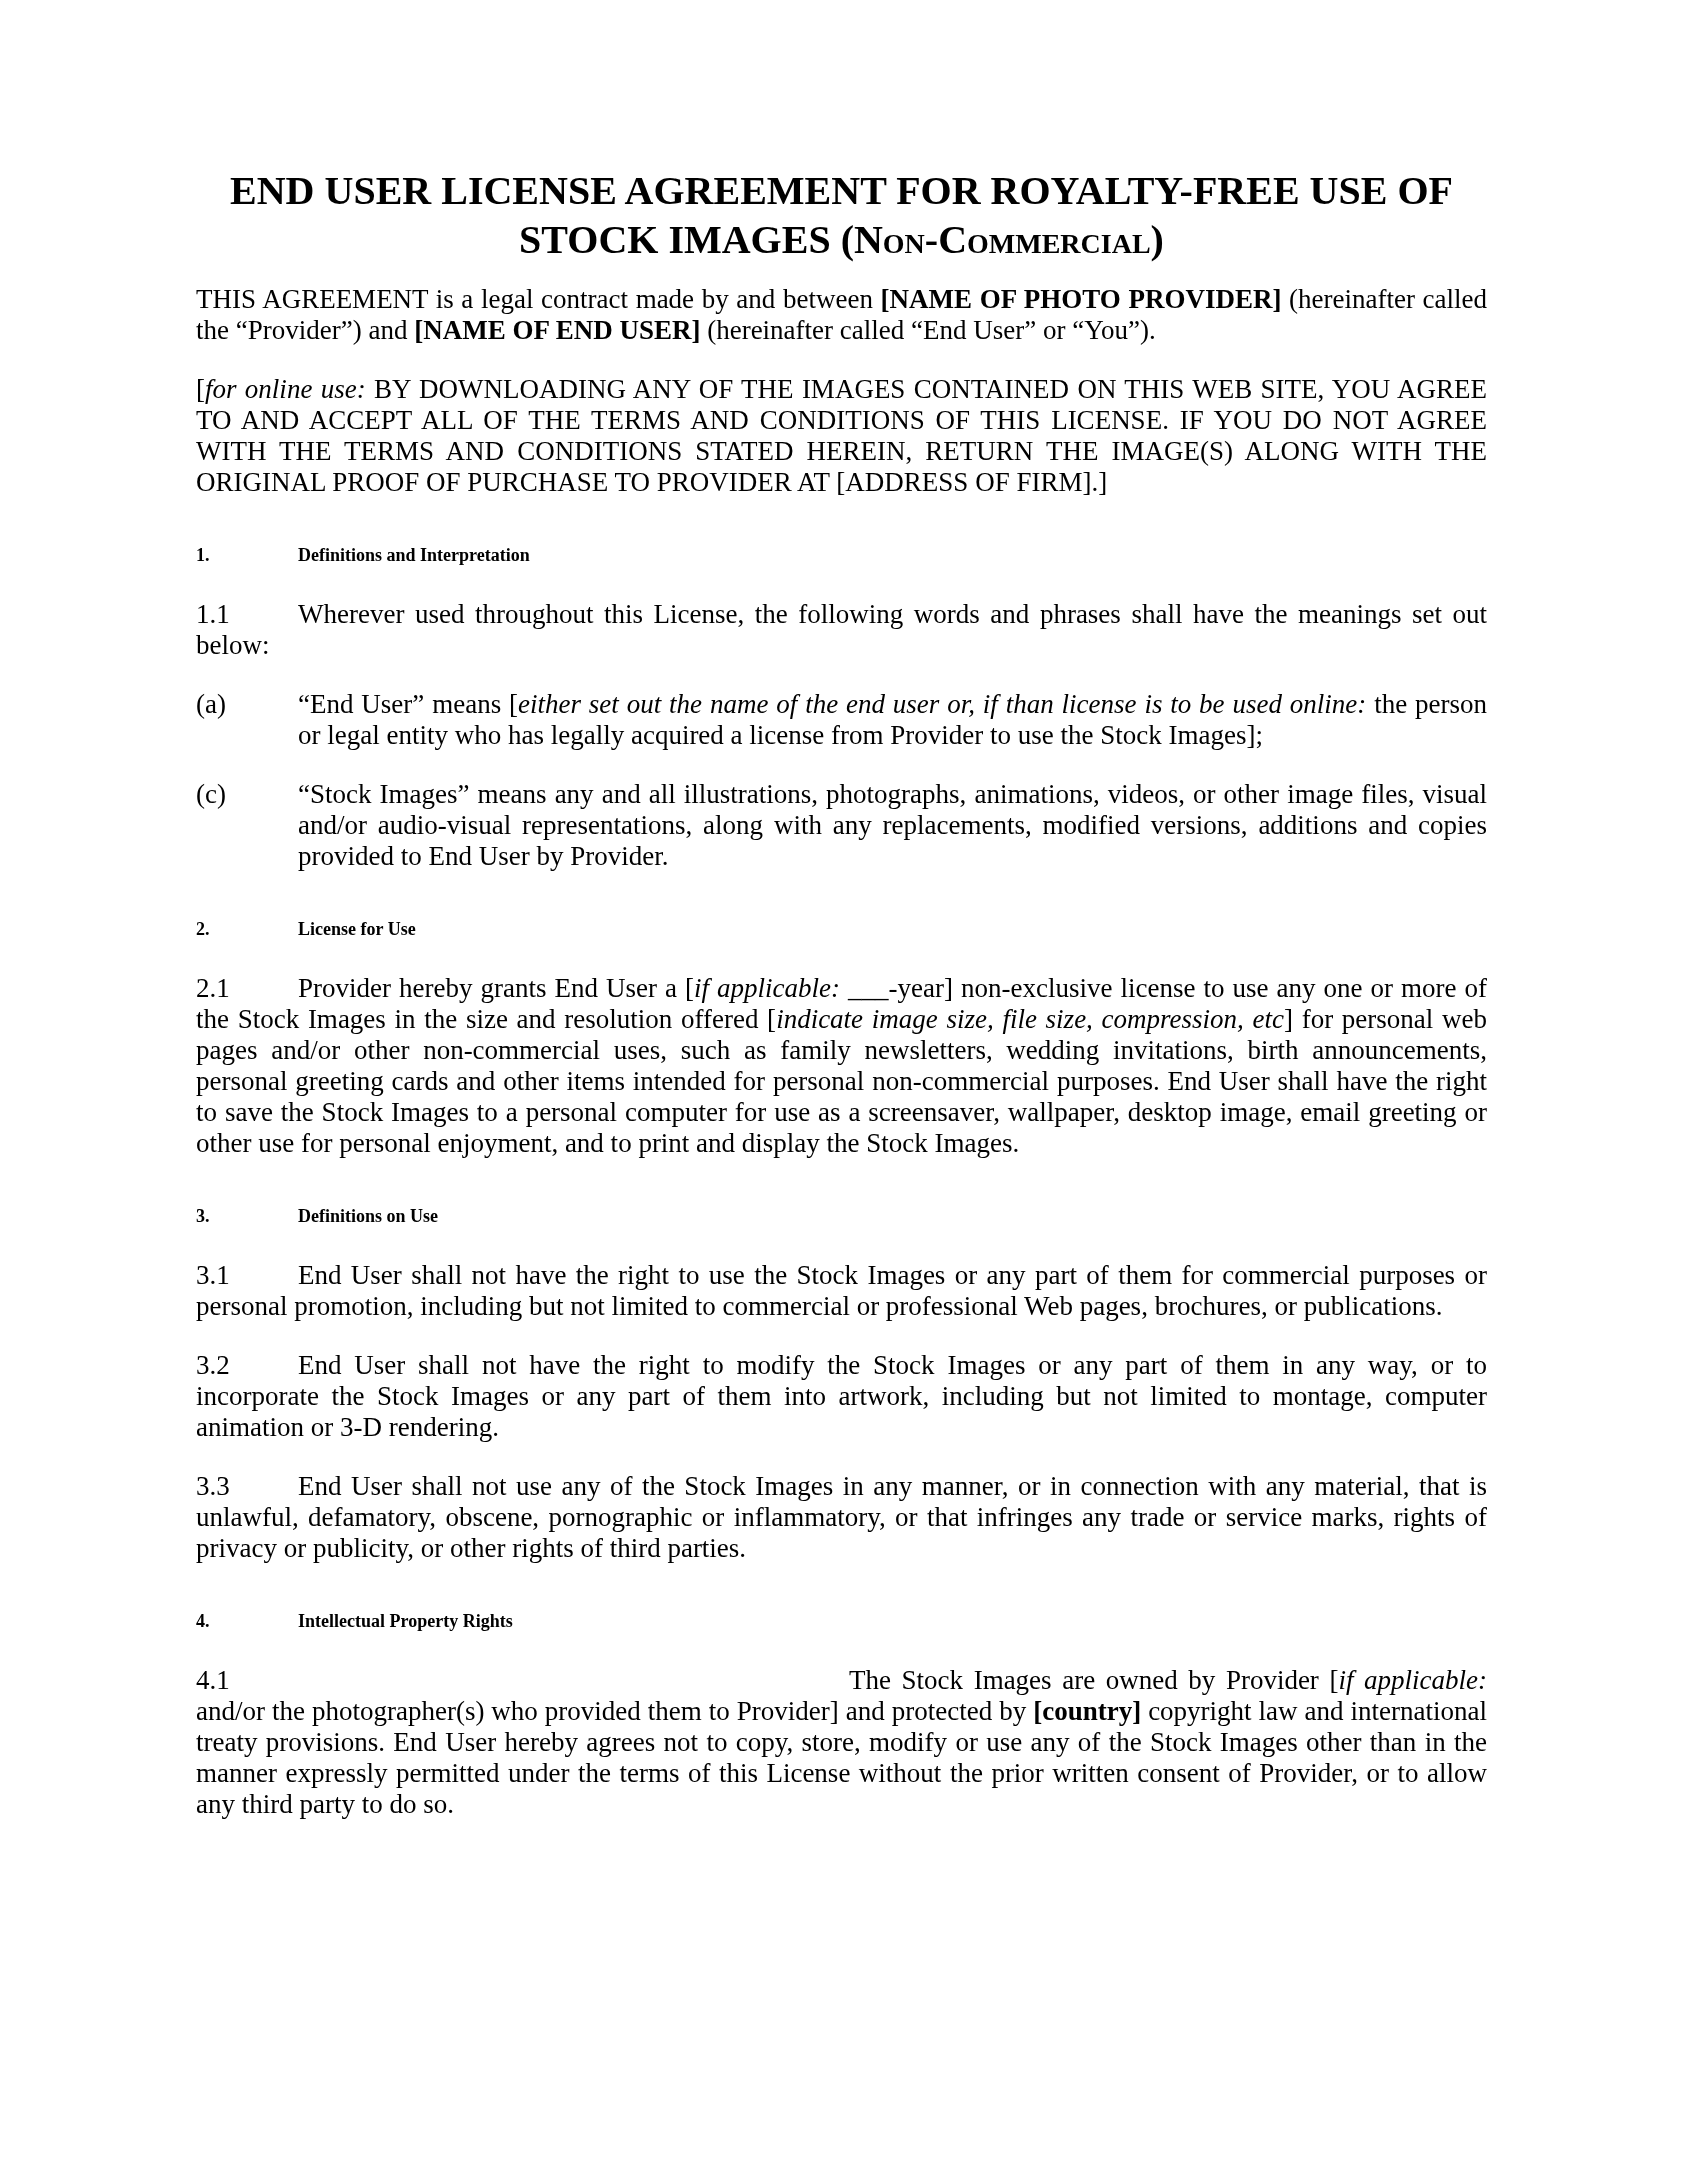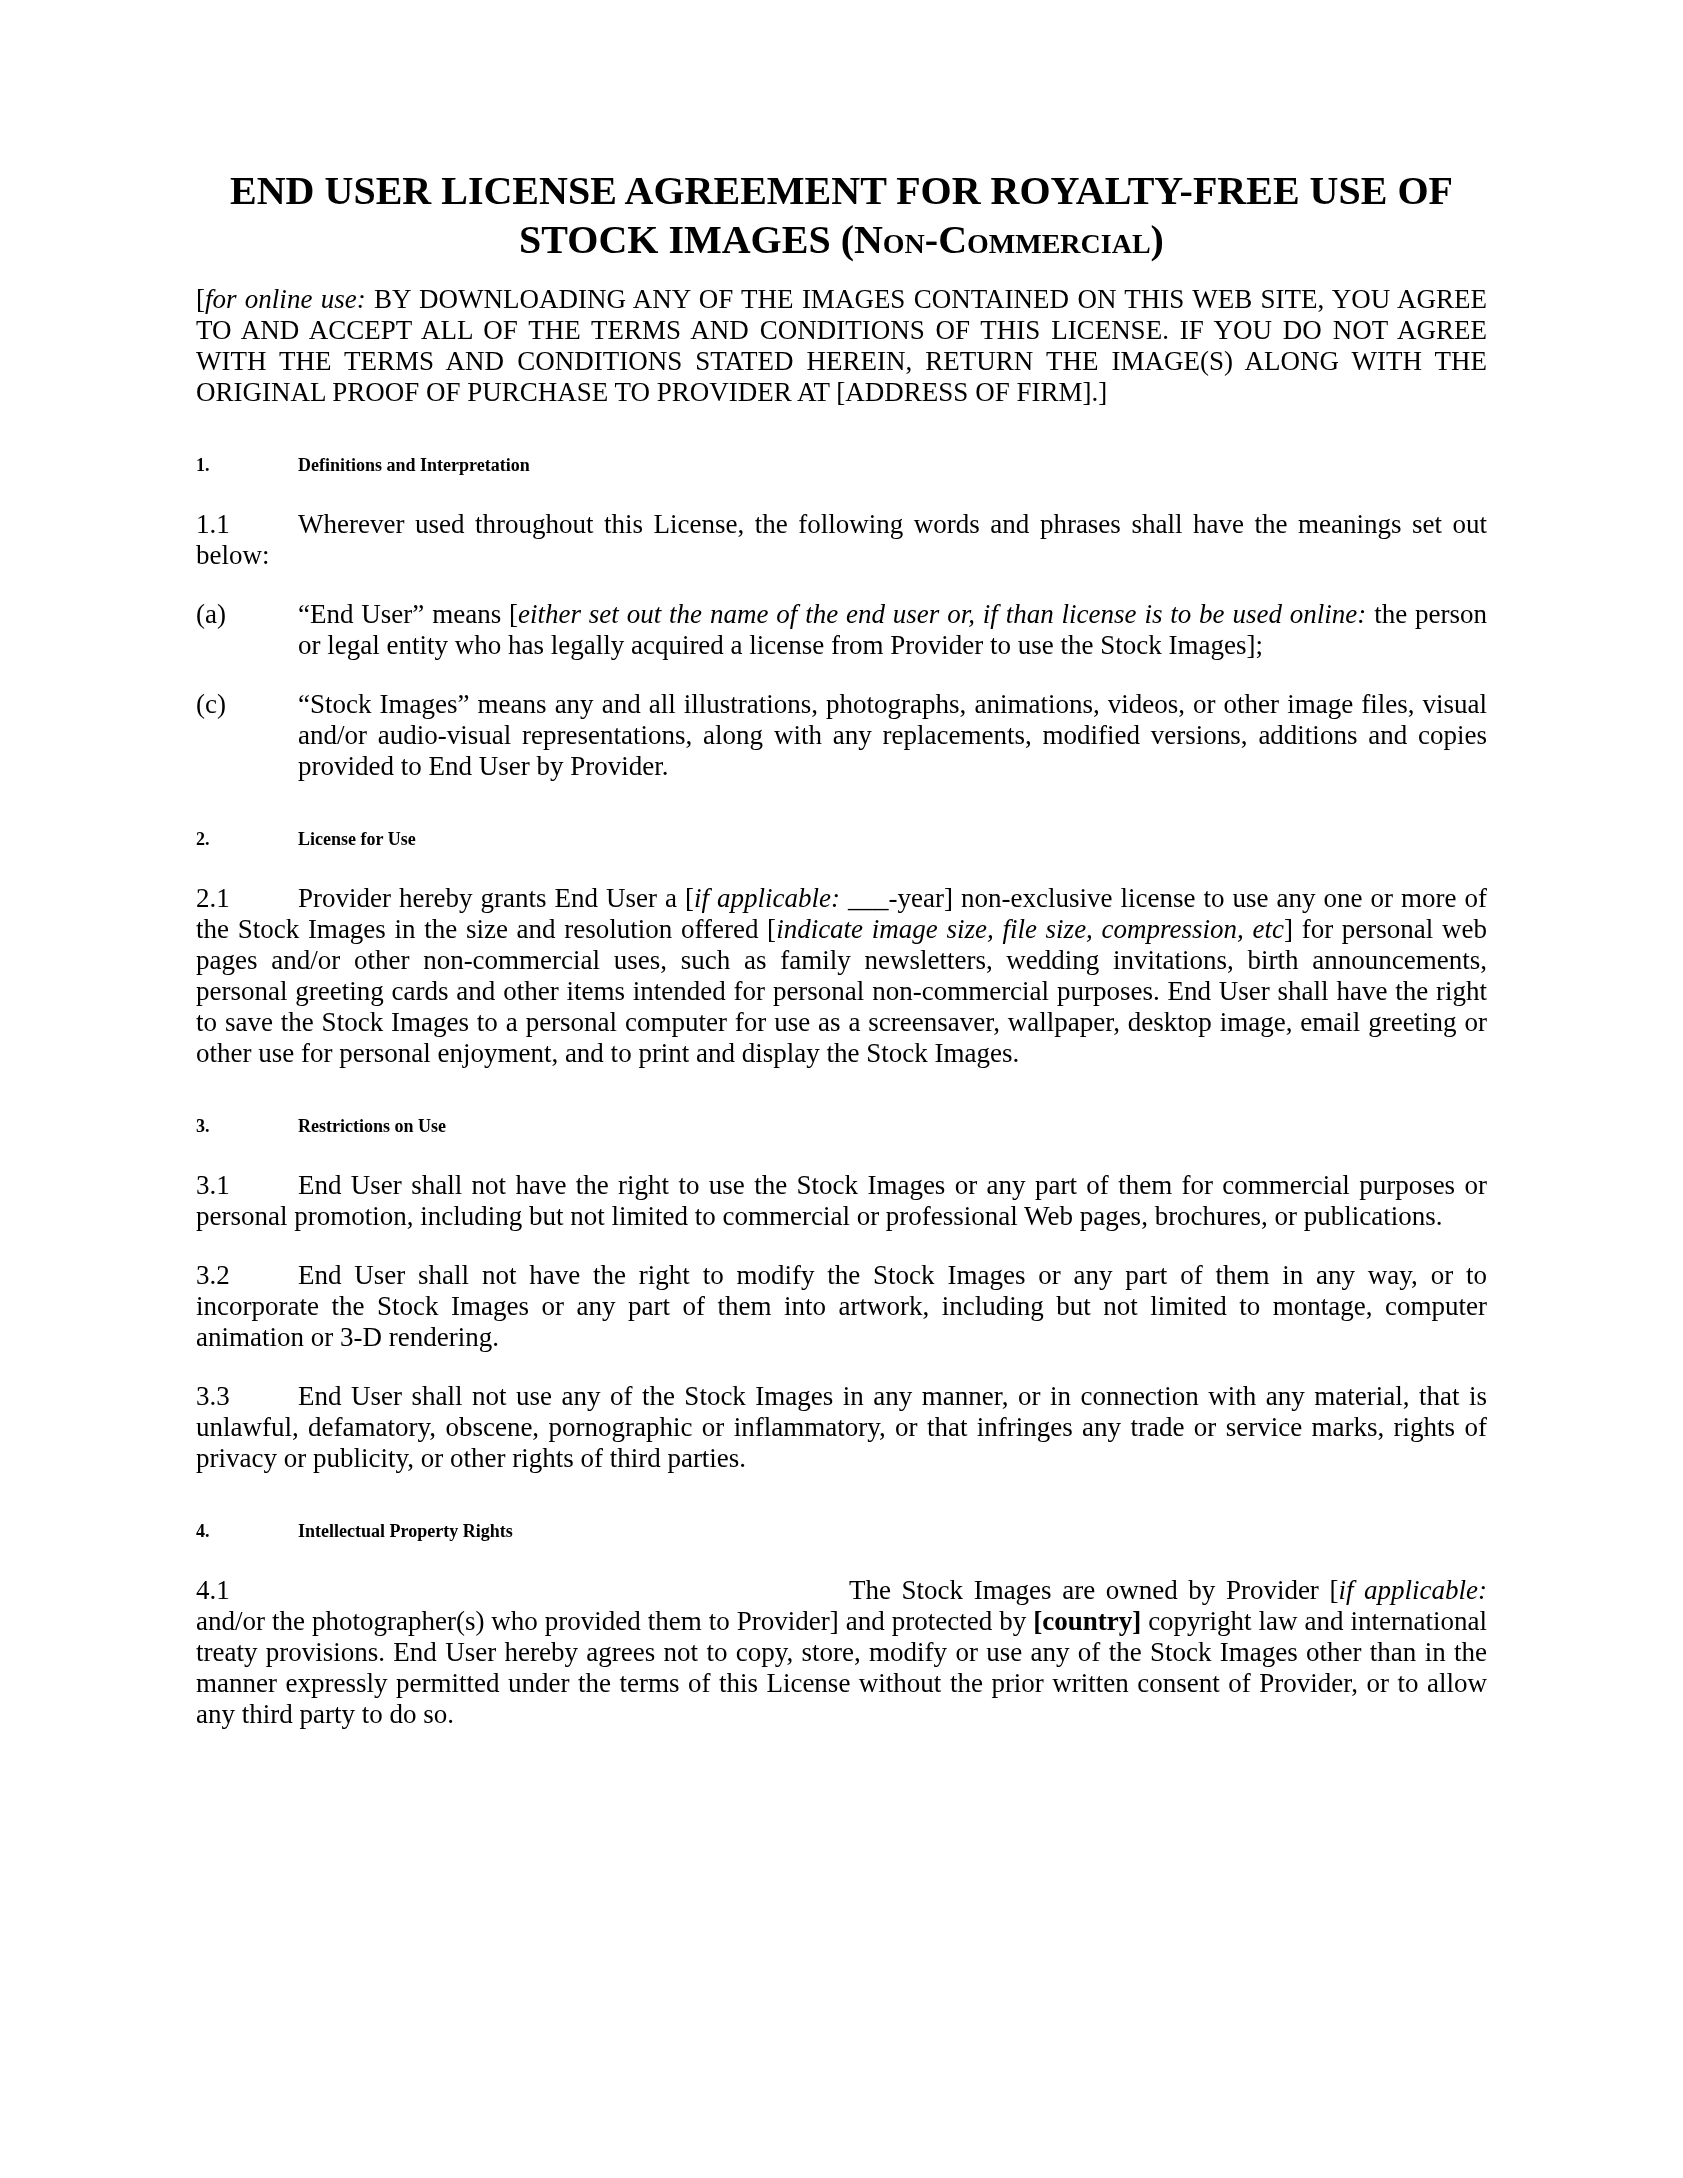--- a/index.html
+++ b/index.html
@@ -59,37 +59,38 @@
 </head>
 <body>
 
 <div class="page">
 
   <h1 class="doc-title">
       <span class="tline">END USER LICENSE AGREEMENT FOR ROYALTY-FREE USE OF</span>
       <span class="tline"><span>STOCK IMAGES (</span><span class="sc">Non-Commercial</span><span>)</span></span>
     </h1>
 
+  <p class="para"><span>THIS AGREEMENT is a legal contract made by and between </span><b>[NAME OF PHOTO PROVIDER]</b><span> (hereinafter called the “Provider”) and </span><b>[NAME OF END USER]</b><span> (hereinafter called “End User” or “You”).</span></p>
 
   <p class="para"><span>[</span><i>for online use:</i><span> BY DOWNLOADING ANY OF THE IMAGES CONTAINED ON THIS WEB SITE, YOU AGREE TO AND ACCEPT ALL OF THE TERMS AND CONDITIONS OF THIS LICENSE. IF YOU DO NOT AGREE WITH THE TERMS AND CONDITIONS STATED HEREIN, RETURN THE IMAGE(S) ALONG WITH THE ORIGINAL PROOF OF PURCHASE TO PROVIDER AT [ADDRESS OF FIRM].]</span></p>
 
   <h2 class="sec"><span class="num">1.</span><span>Definitions and Interpretation</span></h2>
 
   <p class="para"><span class="num">1.1</span><span>Wherever used throughout this License, the following words and phrases shall have the meanings set out below:</span></p>
 
   <p class="para hang"><span class="lbl">(a)</span><span>“End User” means [</span><i>either set out the name of the end user or, if than license is to be used online:</i><span> the person or legal entity who has legally acquired a license from Provider to use the Stock Images];</span></p>
 
 
   <p class="para hang"><span class="lbl">(c)</span><span>“Stock Images” means any and all illustrations, photographs, animations, videos, or other image files, visual and/or audio-visual representations, along with any replacements, modified versions, additions and copies provided to End User by Provider.</span></p>
 
   <h2 class="sec"><span class="num">2.</span><span>License for Use</span></h2>
 
   <p class="para"><span class="num">2.1</span><span>Provider hereby grants End User a [</span><i>if applicable:</i><span> ___-year] non-exclusive license to use any one or more of the Stock Images in the size and resolution offered [</span><i>indicate image size, file size, compression, etc</i><span>] for personal web pages and/or other non-commercial uses, such as family newsletters, wedding invitations, birth announcements, personal greeting cards and other items intended for personal non-commercial purposes. End User shall have the right to save the Stock Images to a personal computer for use as a screensaver, wallpaper, desktop image, email greeting or other use for personal enjoyment, and to print and display the Stock Images.</span></p>
 
-  <h2 class="sec"><span class="num">3.</span><span>Restrictions on Use</span></h2>
+  <h2 class="sec"><span class="num">3.</span><span>Definitions on Use</span></h2>
 
   <p class="para"><span class="num">3.1</span><span>End User shall not have the right to use the Stock Images or any part of them for commercial purposes or personal promotion, including but not limited to commercial or professional Web pages, brochures, or publications.</span></p>
 
   <p class="para"><span class="num">3.2</span><span>End User shall not have the right to modify the Stock Images or any part of them in any way, or to incorporate the Stock Images or any part of them into artwork, including but not limited to montage, computer animation or 3-D rendering.</span></p>
 
   <p class="para"><span class="num">3.3</span><span>End User shall not use any of the Stock Images in any manner, or in connection with any material, that is unlawful, defamatory, obscene, pornographic or inflammatory, or that infringes any trade or service marks, rights of privacy or publicity, or other rights of third parties.</span></p>
 
   <h2 class="sec"><span class="num">4.</span><span>Intellectual Property Rights</span></h2>
 
   <p class="para"><span class="num num41">4.1</span><span>The Stock Images are owned by Provider [</span><i>if applicable:</i><span> and/or the photographer(s) who provided them to Provider] and protected by </span><b>[country]</b><span> copyright law and international treaty provisions. End User hereby agrees not to copy, store, modify or use any of the Stock Images other than in the manner expressly permitted under the terms of this License without the prior written consent of Provider, or to allow any third party to do so.</span></p>

